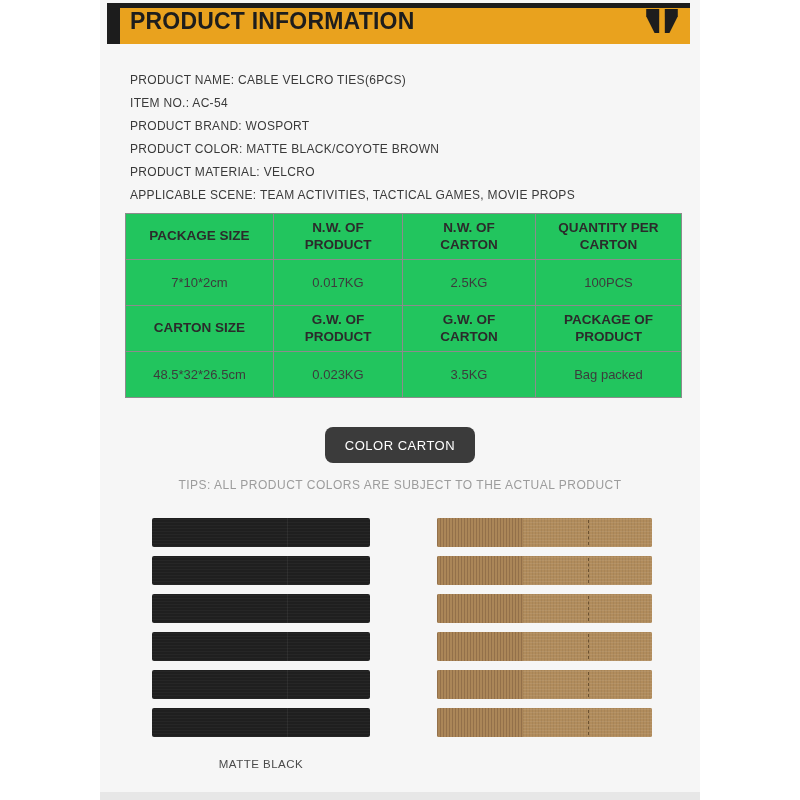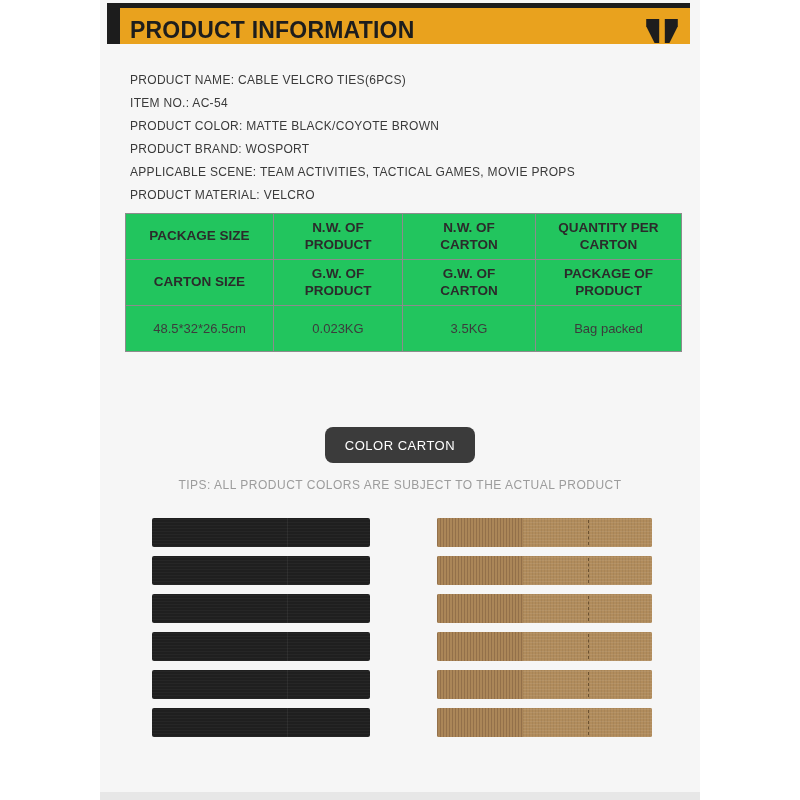--- a/index.html
+++ b/index.html
@@ -12,21 +12,21 @@
     position:absolute;left:100px;top:0;width:600px;height:800px;
     background:#f6f6f6;
   }
   
   .banner-shadow{
     position:absolute;left:7px;top:3px;width:583px;height:41px;
     background:#1c1c1c;
   }
   .banner{
     position:absolute;left:20px;top:8px;width:570px;height:36px;
-    background:#E9A21E;display:flex;align-items:flex-end;
+    background:#E9A21E;display:flex;align-items:flex-start;
     justify-content:space-between;box-sizing:border-box;padding:0 12px 0 10px;gap:24px;
   }
   .banner h1{
     margin:0;font-size:23px;font-weight:bold;color:#1d1d1d;
     letter-spacing:0.2px;white-space:nowrap;
   }
   .banner .logo{display:flex;align-items:center;}
   
   .details{position:absolute;left:30px;top:61px;width:540px;margin-top:8px;}
   .detail-line{
@@ -113,40 +113,46 @@
         <svg width="32" height="26" viewBox="0 0 34 28" xmlns="http://www.w3.org/2000/svg">
           <polygon points="0,1 14,1 14,27 9,27 0,9" fill="#1d1d1d"></polygon>
           <polygon points="20,1 34,1 34,9 25,27 20,27" fill="#1d1d1d"></polygon>
         </svg>
       </span>
     </header>
 
     <section class="details">
       <div class="detail-line">PRODUCT NAME: CABLE VELCRO TIES(6PCS)</div>
       <div class="detail-line">ITEM NO.: AC-54</div>
+      <div class="detail-line">PRODUCT BRAND: WOSPORT</div>
       <div class="detail-line">PRODUCT COLOR: MATTE BLACK/COYOTE BROWN</div>
-      <div class="detail-line">PRODUCT BRAND: WOSPORT</div>
+      <div class="detail-line">PRODUCT MATERIAL: VELCRO</div>
       <div class="detail-line">APPLICABLE SCENE: TEAM ACTIVITIES, TACTICAL GAMES, MOVIE PROPS</div>
-      <div class="detail-line">PRODUCT MATERIAL: VELCRO</div>
     </section>
 
     <table class="spec-table">
       <colgroup>
           <col class="c1">
           <col class="c2">
           <col class="c3">
           <col class="c4">
         </colgroup>
       <tbody>
         <tr class="label-row">
           <td>PACKAGE SIZE</td>
           <td>N.W. OF PRODUCT</td>
           <td>N.W. OF CARTON</td>
           <td>QUANTITY PER CARTON</td>
         </tr>
+        <tr>
+          <td>7*10*2cm</td>
+          <td>0.017KG</td>
+          <td>2.5KG</td>
+          <td>100PCS</td>
+        </tr>
         <tr class="label-row">
           <td>CARTON SIZE</td>
           <td>G.W. OF PRODUCT</td>
           <td>G.W. OF CARTON</td>
           <td>PACKAGE OF PRODUCT</td>
         </tr>
         <tr>
           <td>48.5*32*26.5cm</td>
           <td>0.023KG</td>
           <td>3.5KG</td>
@@ -160,20 +166,21 @@
 
     <div class="swatch black">
       <div class="stack">
         <div class="strap black-strap"></div>
         <div class="strap black-strap"></div>
         <div class="strap black-strap"></div>
         <div class="strap black-strap"></div>
         <div class="strap black-strap"></div>
         <div class="strap black-strap"></div>
       </div>
+      <div class="swatch-label">MATTE BLACK</div>
     </div>
 
     <div class="swatch brown">
       <div class="stack">
         <div class="strap brown-strap">
             <span class="ribbed"></span>
             <span class="fuzzy"></span>
             <span class="stitch"></span>
           </div>
         <div class="strap brown-strap">

